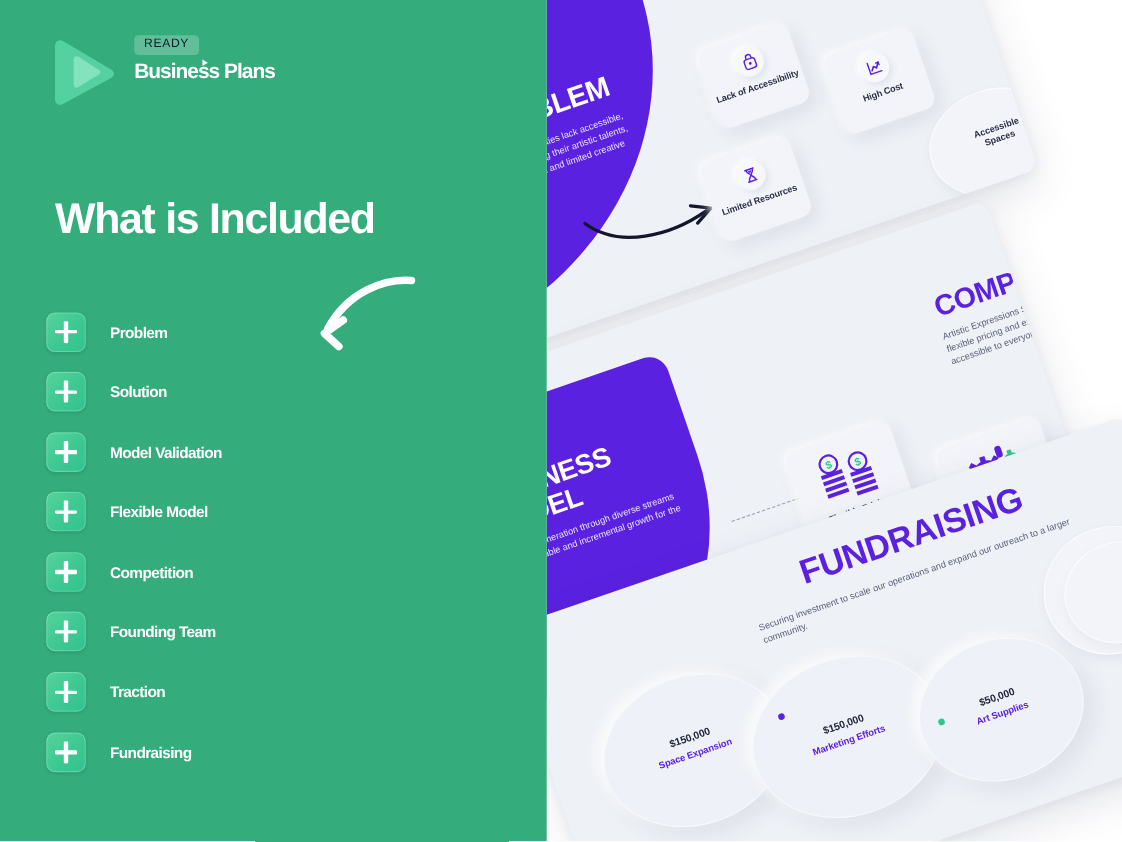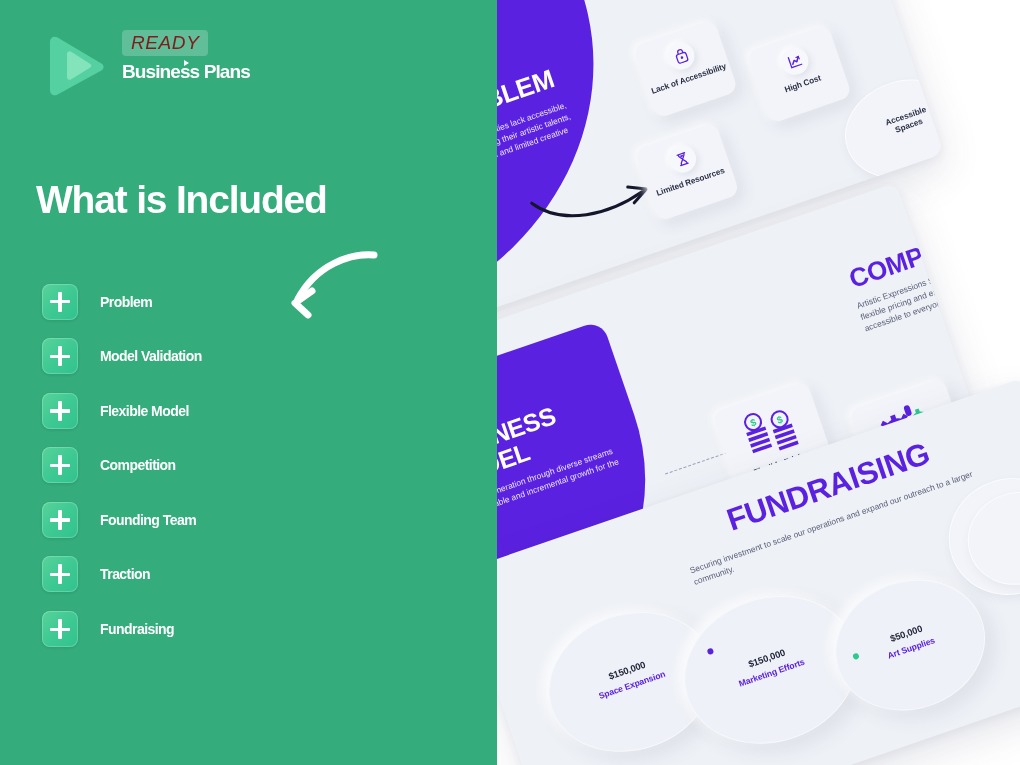--- a/index.html
+++ b/index.html
@@ -38,28 +38,27 @@
   }
   .logo-mark svg { display:block; width: 62px; height: 64px; }
 
   .brand-text {
     position: absolute;
     left: 78px; top: 0px;
   }
   .ready-badge {
     display: inline-block;
     background: rgba(255,255,255,0.22);
-    color: #7f1d1d;
-    font-size: 19px;
+    color: #0f172a;
+    font-size: 11px;
     letter-spacing: 0.6px;
     font-weight: 400;
     padding: 3px 9px 4px 9px;
     border-radius: 4px;
     line-height: 1;
-    font-style: italic;
   }
   .brand-title {
     position: relative;
     color: #ffffff;
     font-size: 19px;
     font-weight: bold;
     letter-spacing: -0.9px;
     margin-top: 6px;
     line-height: 1.05;
     white-space: nowrap;
@@ -69,21 +68,21 @@
     left: 62px; top: -2px;
     width: 0; height: 0;
     border-left: 5px solid #ffffff;
     border-top: 3.5px solid transparent;
     border-bottom: 3.5px solid transparent;
   }
 
   
   .headline {
     position: absolute;
-    left: 36px; top: 180px;
+    left: 50px; top: 180px;
     color: #ffffff;
     font-size: 39px;
     font-weight: bold;
     letter-spacing: -1.2px;
     line-height: 1.05;
     white-space: nowrap;
   }
 
   
   .arrow {
@@ -483,20 +482,24 @@
       </svg>
     </div>
 
     <div class="feature-list">
 
       <div class="feature-row">
         <div class="plus-box"></div>
         <div class="feature-label">Problem</div>
       </div>
 
+      <div class="feature-row">
+        <div class="plus-box"></div>
+        <div class="feature-label">Solution</div>
+      </div>
 
       <div class="feature-row">
         <div class="plus-box"></div>
         <div class="feature-label">Model Validation</div>
       </div>
 
       <div class="feature-row">
         <div class="plus-box"></div>
         <div class="feature-label">Flexible Model</div>
       </div>

